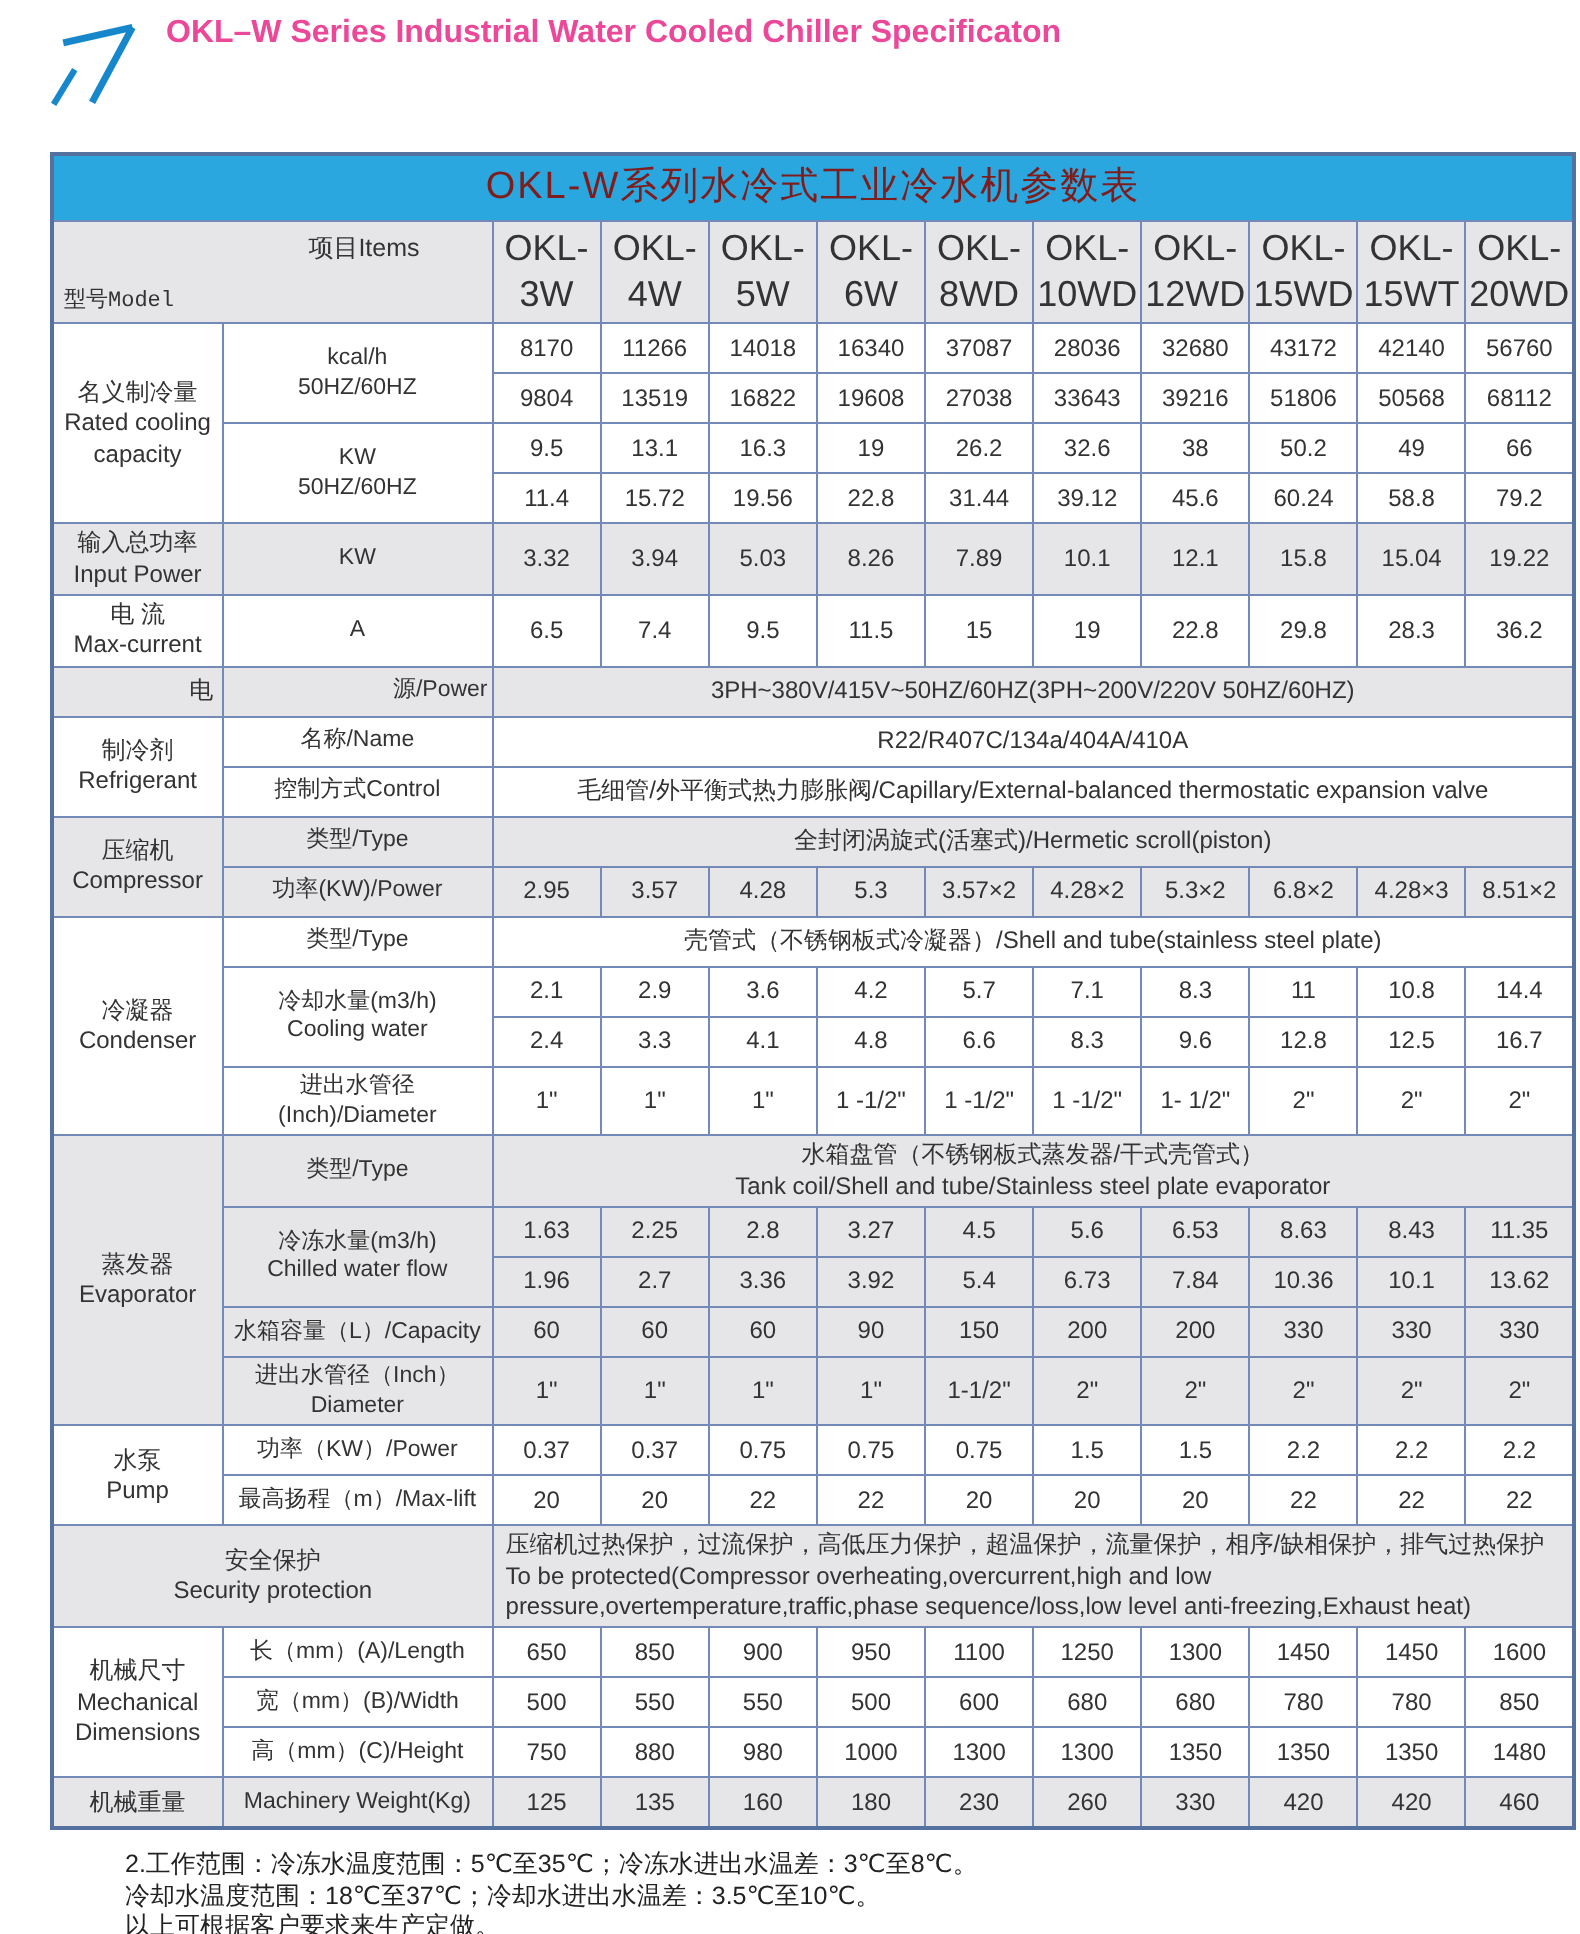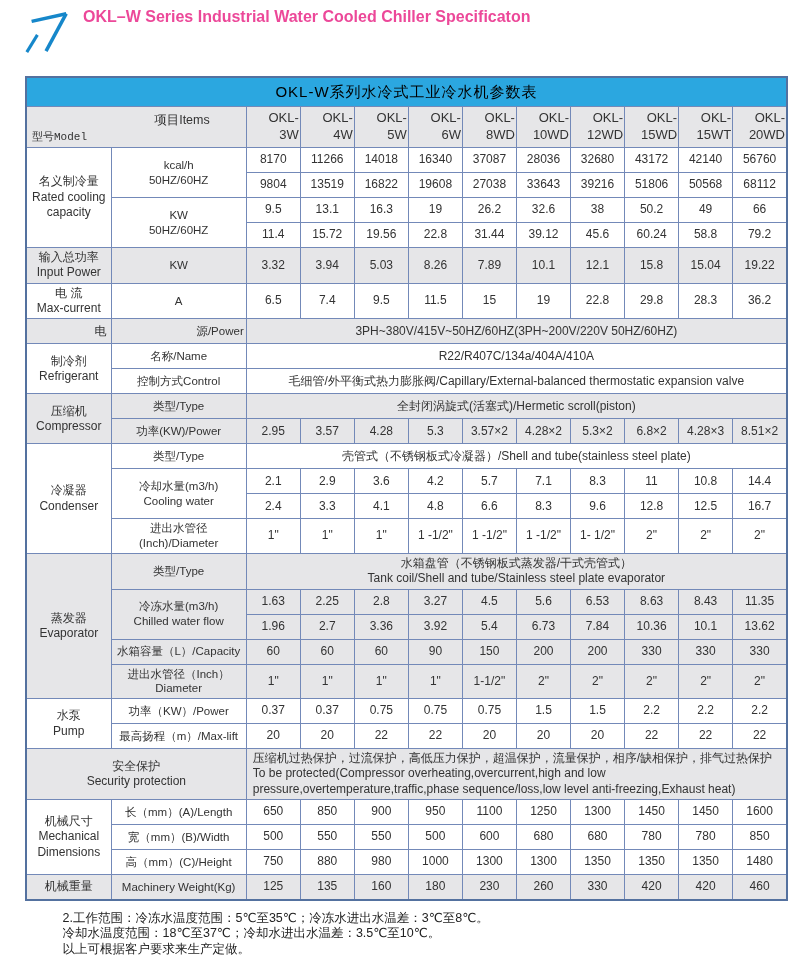--- a/index.html
+++ b/index.html
@@ -7,26 +7,26 @@
   body{width:790px;font-family:"Liberation Sans","DejaVu Sans",sans-serif;color:#333;}
   .masthead{position:relative;padding:6px 0 8px 25px;height:58px;}
   .logo{position:absolute;left:22px;top:6px;}
   .titles{margin-left:58px;}
   .title-zh{margin:0;font-size:23px;font-weight:bold;color:#262626;letter-spacing:0.5px;line-height:1.2;}
   .title-en{font-size:16px;font-weight:600;color:#ec4899;margin-top:2px;}
   table{border-collapse:collapse;table-layout:fixed;width:763px;margin:4px 0 0 25px;border:2px solid #54719f;}
   td{border:1px solid #7389b8;font-size:12px;padding:2px 1px;text-align:center;vertical-align:middle;
      color:#333;line-height:1.28;height:20px;overflow:hidden;}
   tr.shade td{background:#e6e6e8;}
-  td.banner{color:#000000;font-size:15px;padding:4px 0;letter-spacing:1px;font-weight:normal;}
+  td.banner{color:#7f1d1d;font-size:19px;padding:4px 0;letter-spacing:1px;font-weight:normal;}
   td.corner{position:relative;height:36px;
      background-image:linear-gradient(to top right,rgba(0,0,0,0) calc(50% - 0.7px),#7389b8 calc(50% - 0.7px),#7389b8 calc(50% + 0.7px),rgba(0,0,0,0) calc(50% + 0.7px));}
   .c-model{position:absolute;left:5px;bottom:3px;font-size:11px;font-family:Liberation Mono, monospace;}
   .c-items{position:absolute;right:36px;top:5px;font-size:12.5px;}
-  td.model-head{font-size:13px;text-align:right;}
+  td.model-head{font-size:18px;}
   td.seclabel{font-size:12px;padding:2px 2px;}
   td.item{font-size:11.5px;padding:2px 2px;}
   td.val{font-size:12px;}
   td.spanval{font-size:12px;}
   td.spanval.left{text-align:left;padding-left:6px;}
   td.split-l{text-align:right;padding-right:4px;}
   td.split-r{text-align:right;padding-left:26px;}
   .notes{margin:10px 0 0 25px;font-size:12.5px;line-height:1.22;color:#222;}
   .notes div{white-space:pre-wrap;}
 </style>

